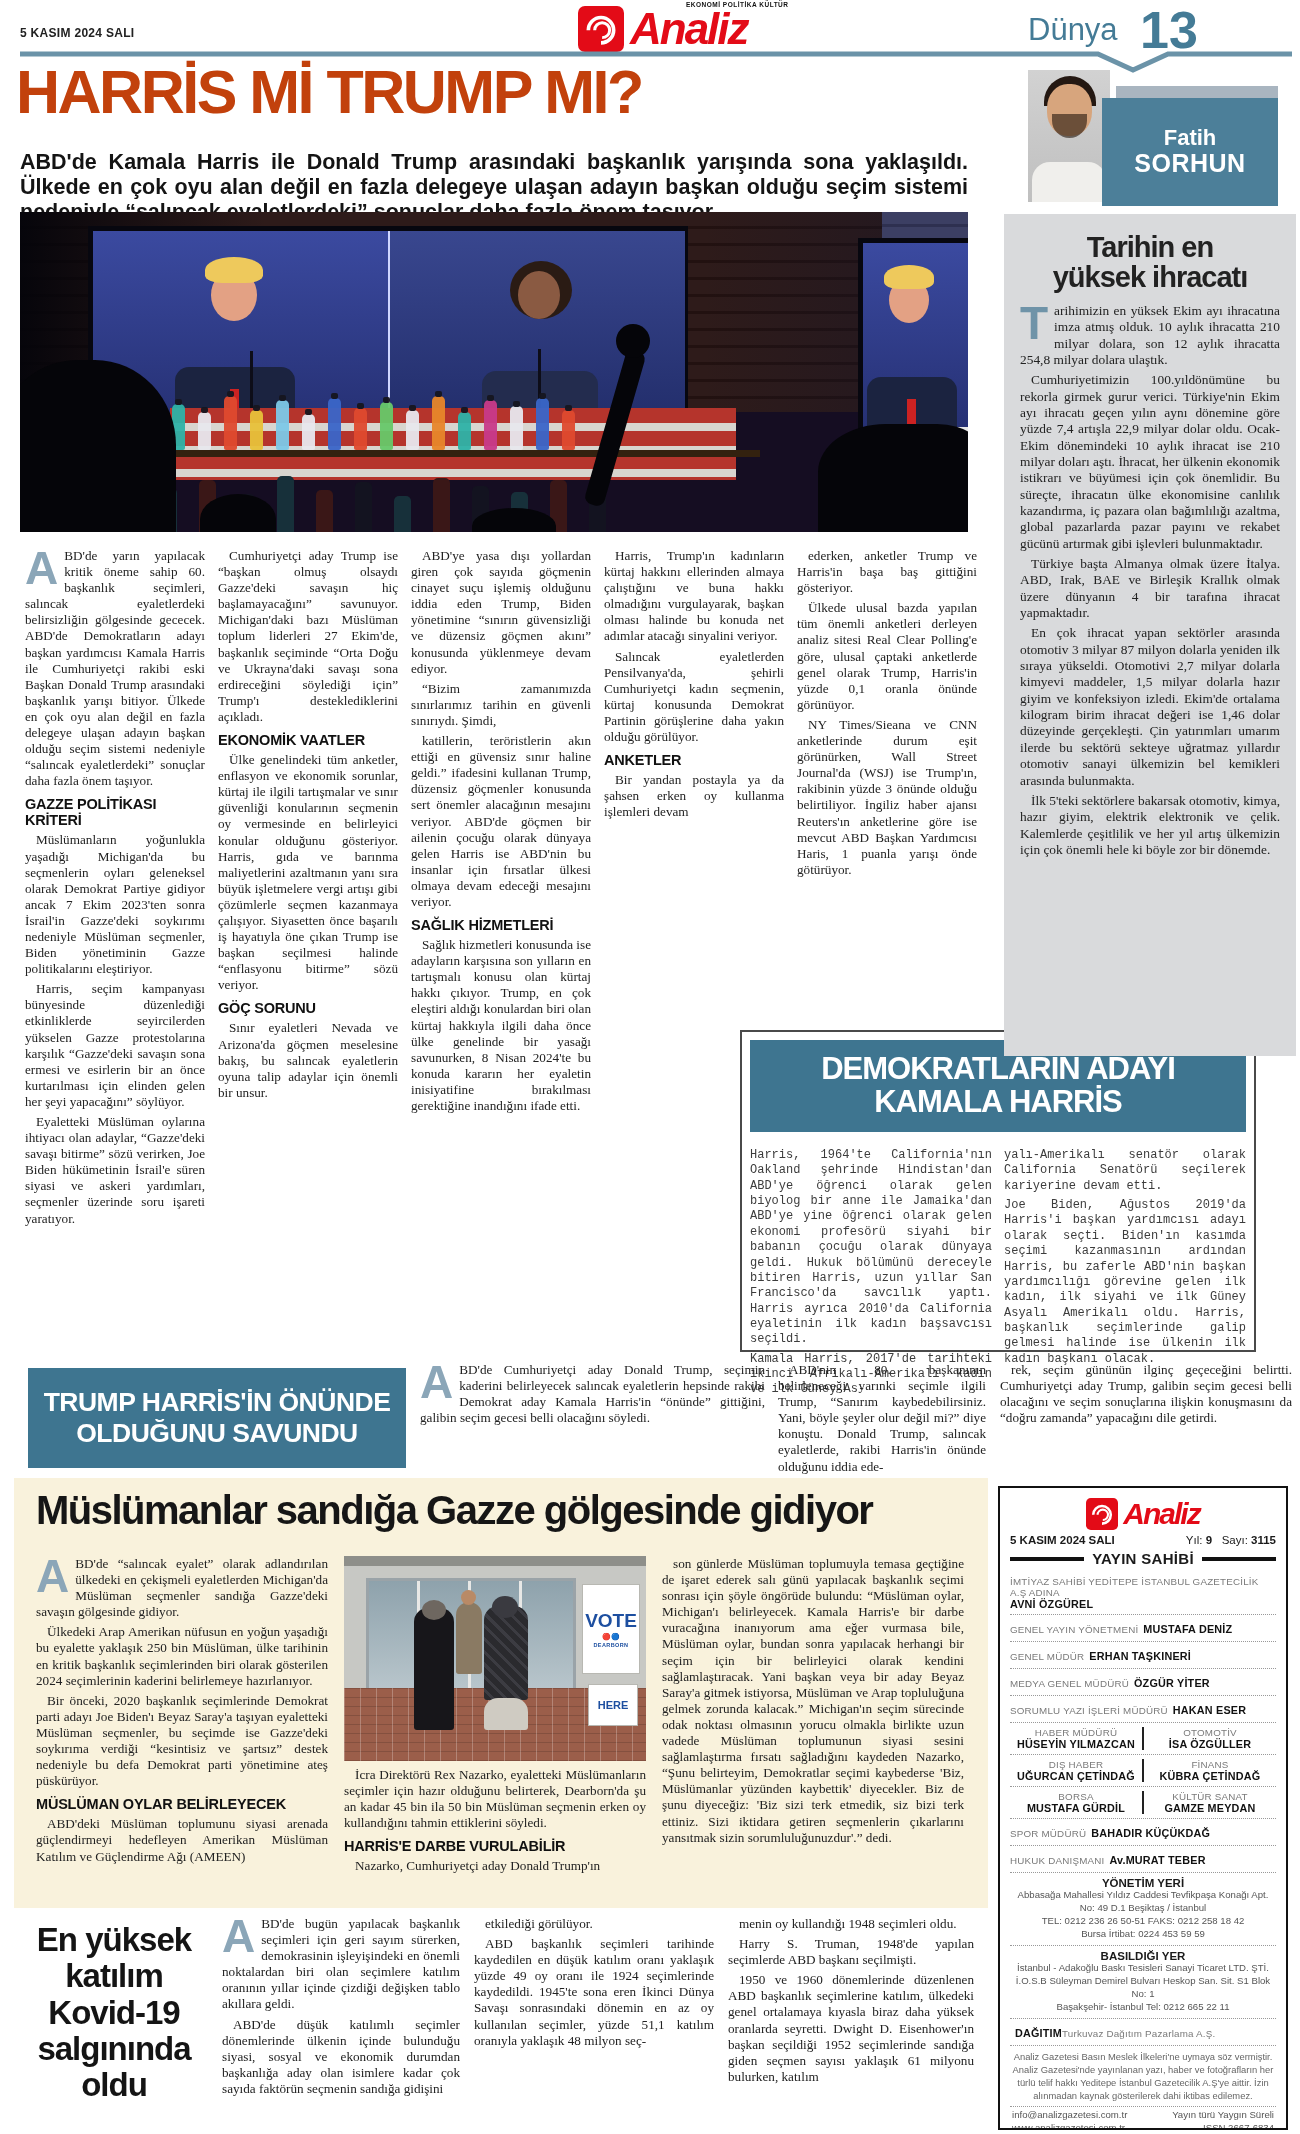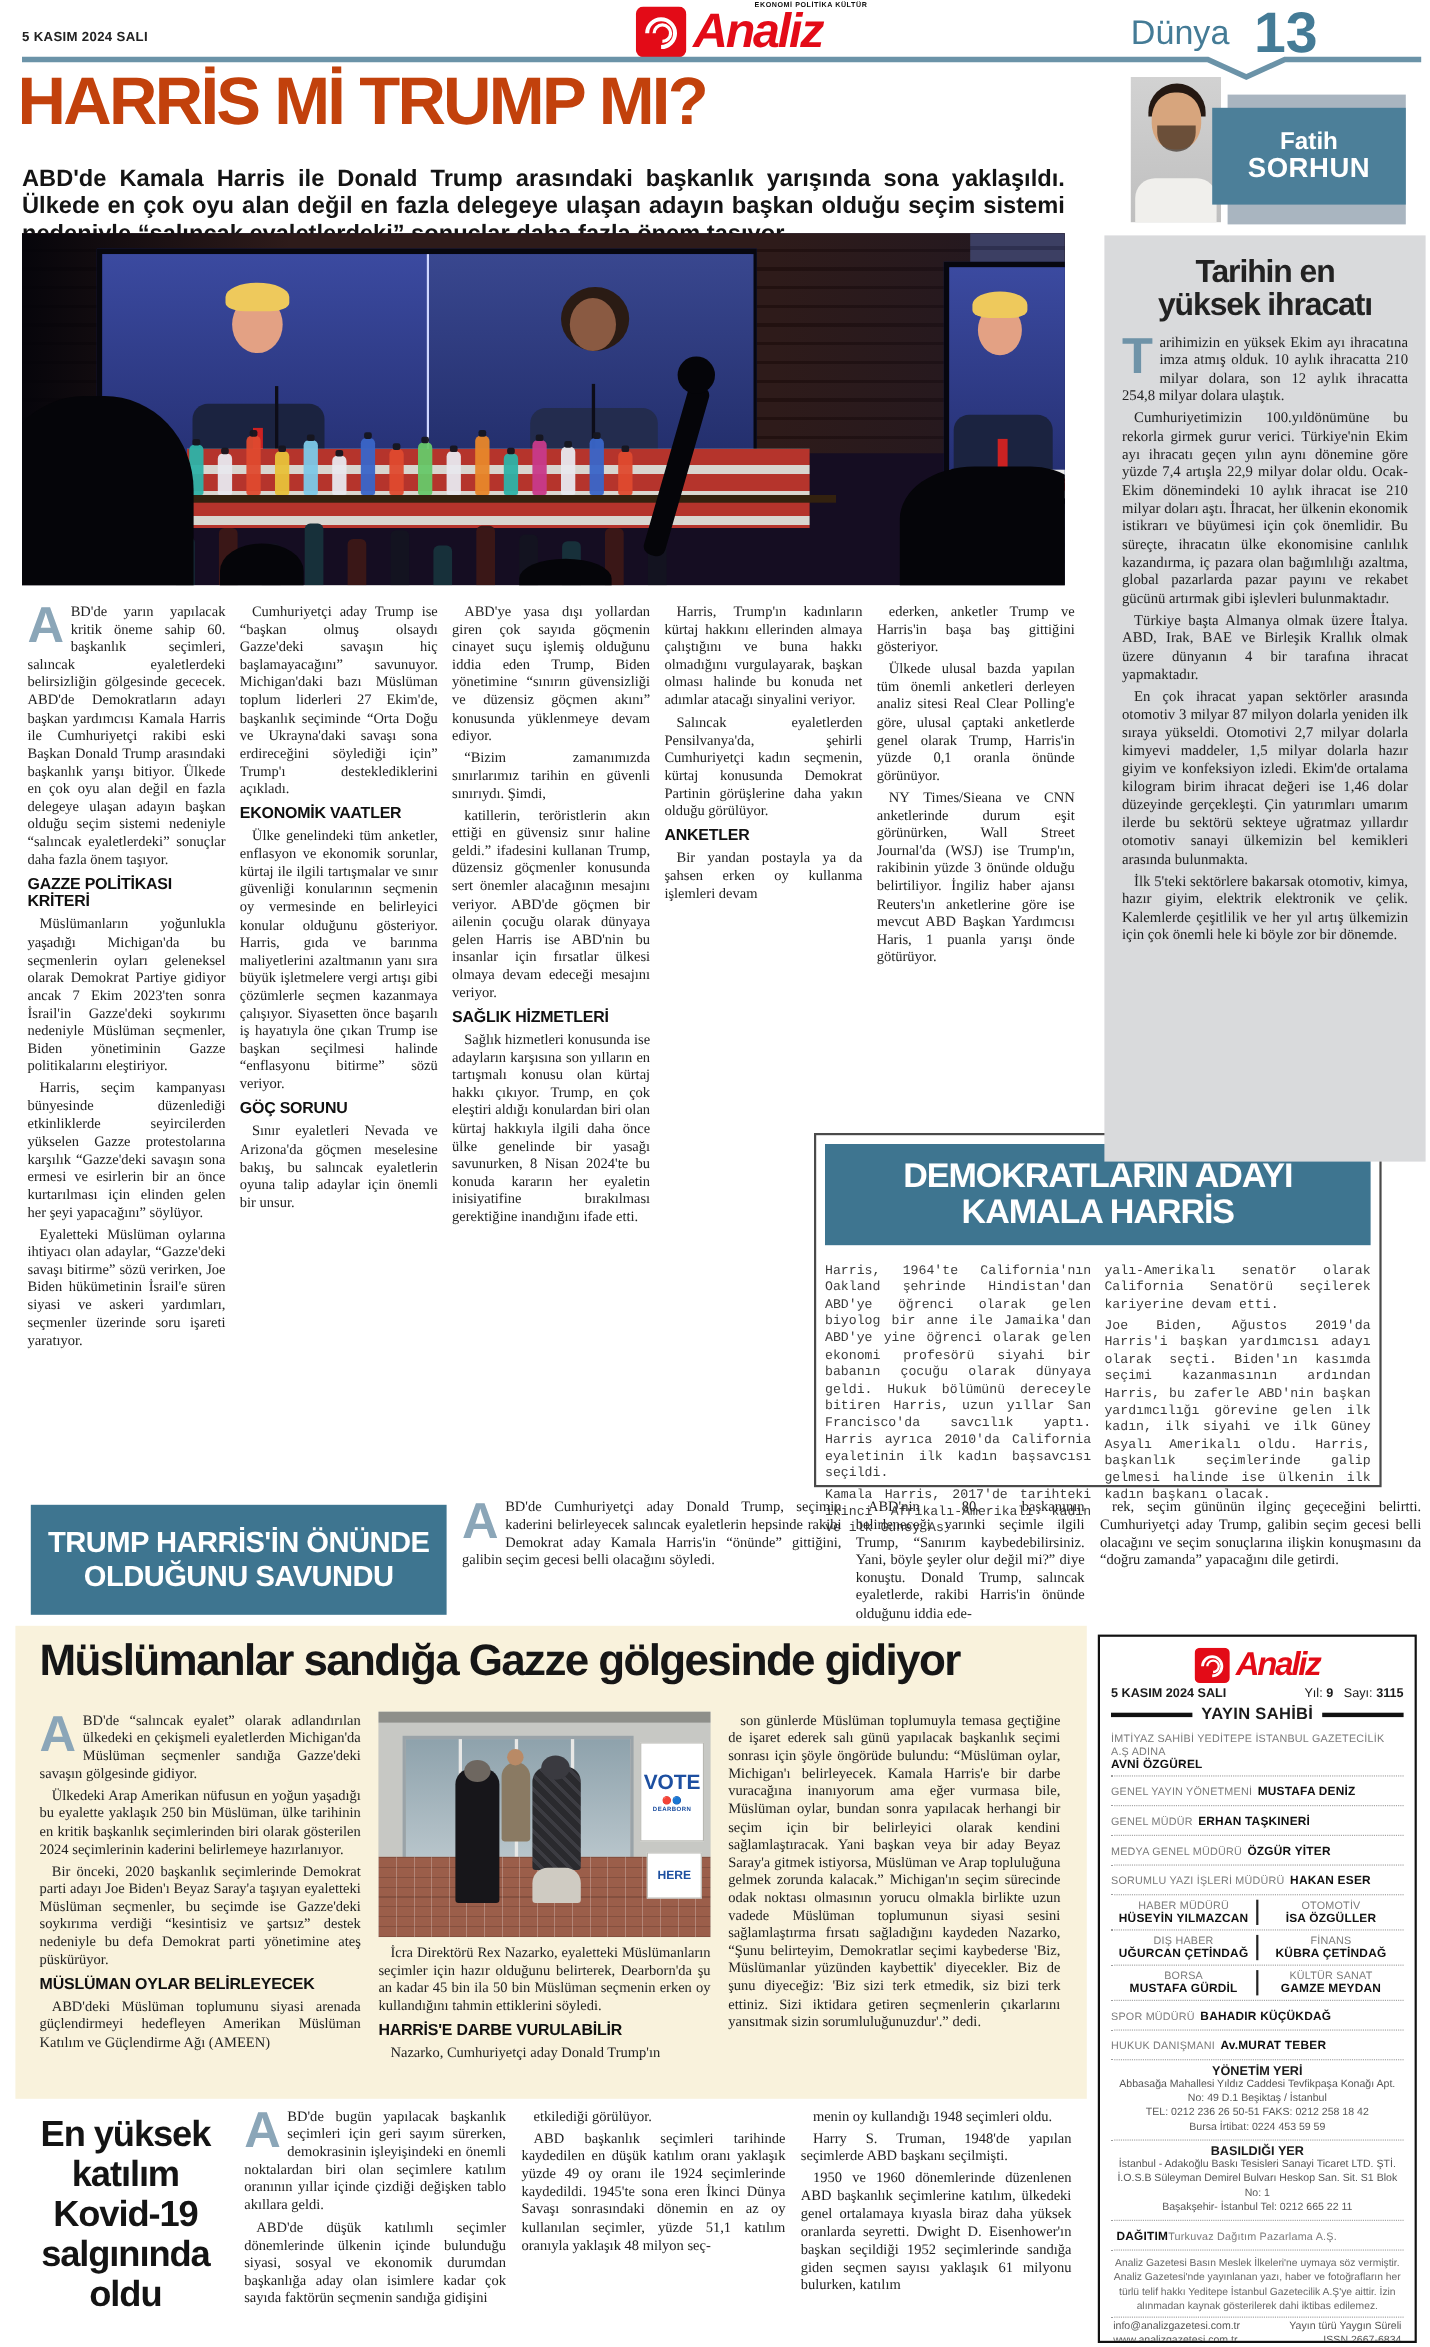--- a/index.html
+++ b/index.html
@@ -19,21 +19,21 @@
   
   .h1{left:16px;top:64px;width:724px;font-size:61px;line-height:.95;font-weight:900;letter-spacing:-2.5px;color:#c2410c;white-space:nowrap;}
   .lede{left:20px;top:150px;width:948px;font-size:21.5px;line-height:1.17;font-weight:700;color:#141414;text-align:justify;}
   
   .av{left:1028px;top:70px;width:82px;height:132px;background:linear-gradient(#d2d2d2,#bfbfbf);overflow:hidden;}
   .av-hair{position:absolute;left:16px;top:6px;width:52px;height:30px;background:#241812;border-radius:26px 26px 0 0;}
   .av-head{position:absolute;left:19px;top:14px;width:45px;height:52px;background:#d7a57d;border-radius:46%;}
   .av-beard{position:absolute;left:24px;top:44px;width:35px;height:24px;background:rgba(35,22,12,.6);border-radius:0 0 18px 18px;}
   .av-body{position:absolute;left:4px;top:92px;width:74px;height:42px;background:#f0efec;border-radius:18px 18px 0 0;}
   .plate-bg{left:1116px;top:86px;width:162px;height:118px;background:#a9b5c0;}
-  .plate{left:1102px;top:98px;width:176px;height:88px;background:#4c7f99;display:flex;flex-direction:column;align-items:center;justify-content:center;color:#fff;font-weight:800;}
+  .plate{left:1102px;top:98px;width:176px;height:108px;background:#4c7f99;display:flex;flex-direction:column;align-items:center;justify-content:center;color:#fff;font-weight:800;}
   .plate .l1{font-size:22px;line-height:1;}
   .plate .l2{font-size:25px;line-height:1.15;letter-spacing:.5px;}
   
   .photo{left:20px;top:212px;width:948px;height:320px;background:#150d22;overflow:hidden;}
   .brick{position:absolute;left:0;top:0;width:948px;height:200px;background:repeating-linear-gradient(#2e1b1a 0 14px,#221110 14px 17px);}
   .brick:after{content:"";position:absolute;inset:0;background:linear-gradient(90deg,rgba(4,4,10,.95),rgba(4,4,10,0) 26%,rgba(4,4,10,0) 72%,rgba(20,20,40,.5));}
   .brick-right{position:absolute;left:862px;top:0;width:86px;height:320px;background:repeating-linear-gradient(#3c3f63 0 12px,#2e3050 12px 15px);}
   .glow{position:absolute;border-radius:50%;filter:blur(6px);}
   .tv{position:absolute;border:5px solid #07070f;background:#222c6b;}
   .tv1{left:68px;top:14px;width:590px;height:218px;}

